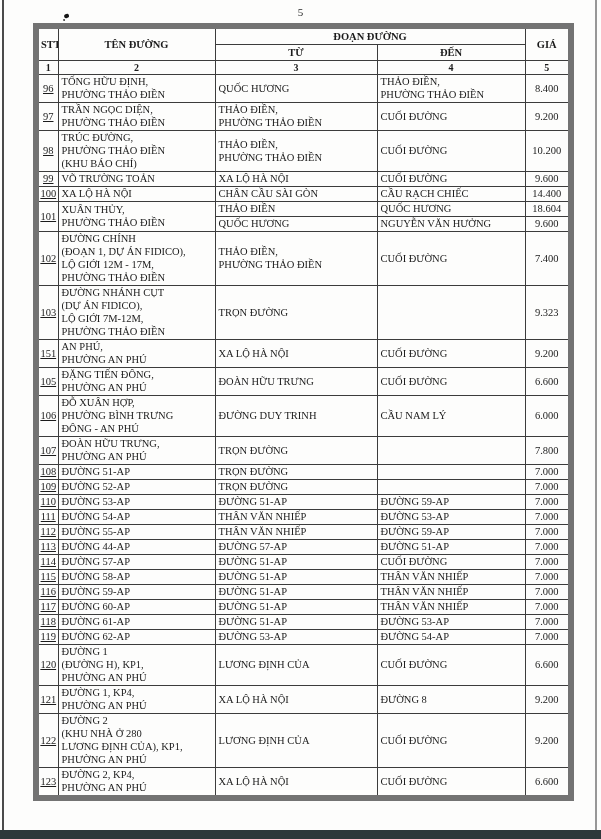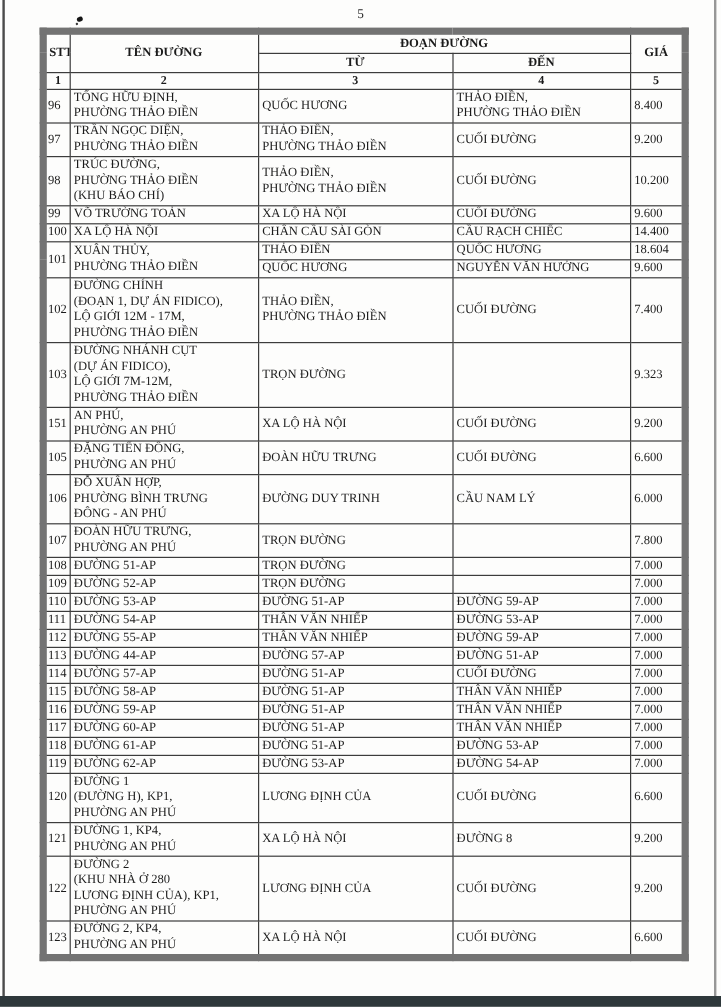--- a/index.html
+++ b/index.html
@@ -39,23 +39,23 @@
     line-height:13px;
     vertical-align:middle;
     overflow:hidden;
   }
   .price-table thead th { font-weight:bold; text-align:center; padding:0 2px; }
   .hr1 th { height:18px; }
   .hr2 th { height:16px; }
   .hr3 th { height:12px; font-size:10px; }
 
   .price-table td { padding:0.5px 3px; }
-  td.ct { text-align:left; padding:0.5px 1px; }
+  td.ct { text-align:center; padding:0.5px 1px;text-decoration:underline; }
   td.ln { text-align:left; white-space:pre-line; }
-  td.pr { text-align:left; padding-right:3px; }
+  td.pr { text-align:center; padding-right:3px; }
 
   .edge-left  { position:absolute; left:2px;  top:0; width:2px; height:830px; background:#4b4b4b; }
   .edge-right { position:absolute; left:595px; top:0; width:2px; height:830px; background:#979797; }
   .bottom-bar { position:absolute; left:0; top:830px; width:601px; height:9px; background:#2e383b; }
 </style>
 </head>
 <body>
 
 <div class="page">
 

